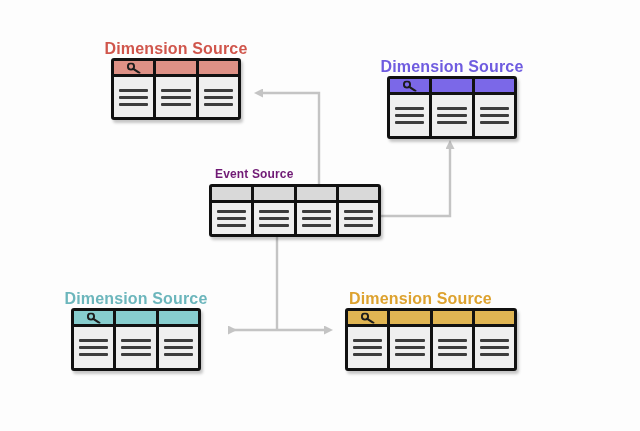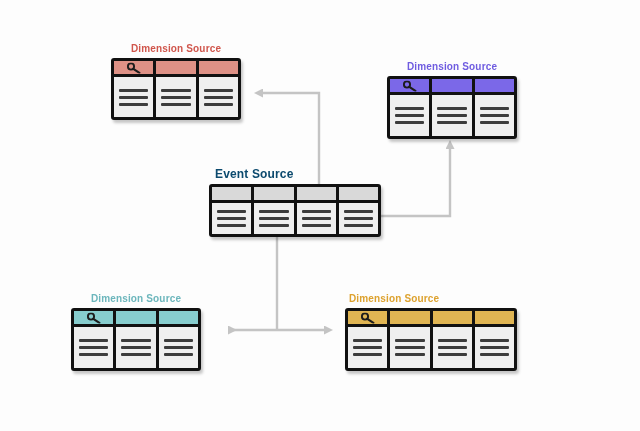--- a/index.html
+++ b/index.html
@@ -32,21 +32,21 @@
 
   
   .node {
     position: absolute;
   }
   .node-title {
     position: absolute;
     bottom: 100%;
     margin-bottom: 3px;
     white-space: nowrap;
-    font-size: 10px;
+    font-size: 16px;
     font-weight: bold;
     letter-spacing: .15px;
     line-height: 13px;
   }
   .title-left  { left: 0; }
   .title-center{ left: 50%; transform: translateX(-50%); }
 
   .table {
     display: flex;
     border: 3px solid #111111;
@@ -103,21 +103,21 @@
   .hd-red    { background: #de9186; }
   .hd-purple { background: #7b68e8; }
   .hd-teal   { background: #87cdce; }
   .hd-orange { background: #e0b553; }
   .hd-gray   { background: #d9d9d9; }
 
   .tt-red    { color: #d0564c; }
   .tt-purple { color: #6f5ce0; }
   .tt-teal   { color: #6cb6bc; }
   .tt-orange { color: #dda22f; }
-  .tt-gray   { color: #0c4a6e; }
+  .tt-gray   { color: #701a75; }
 </style>
 </head>
 <body>
 
 <div id="canvas">
 
   <svg id="connectors" viewBox="0 0 640 431" width="640" height="431">
     <defs>
       <marker id="ah-left" markerWidth="9" markerHeight="9" refX="8" refY="4.5" orient="auto-start-reverse" markerUnits="userSpaceOnUse">
         <path d="M 9 0 L 0 4.5 L 9 9 z" fill="#c4c4c4"></path>

